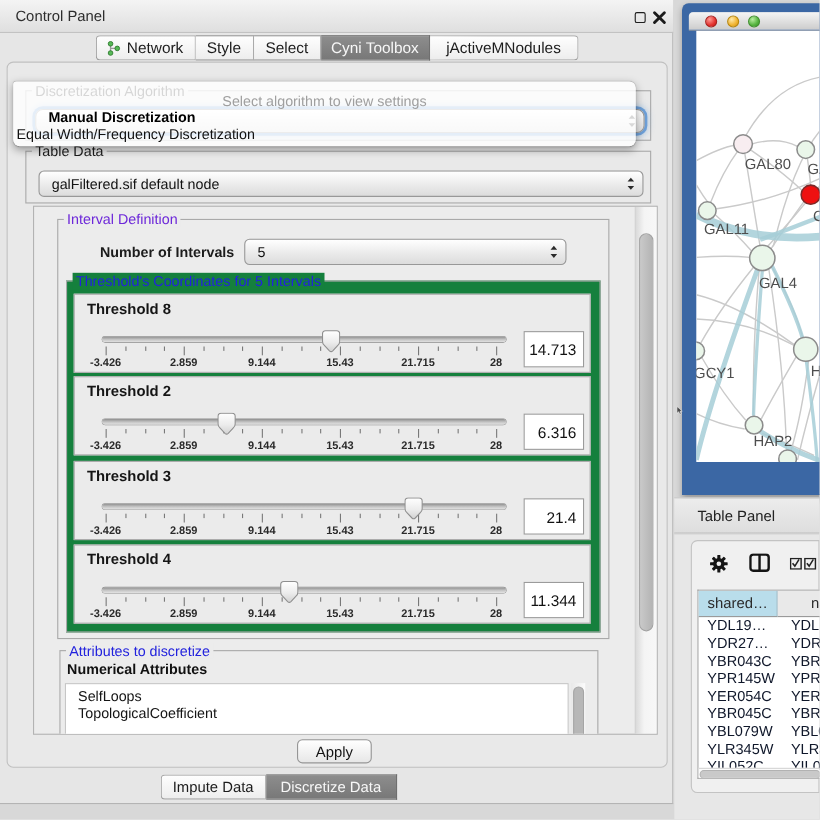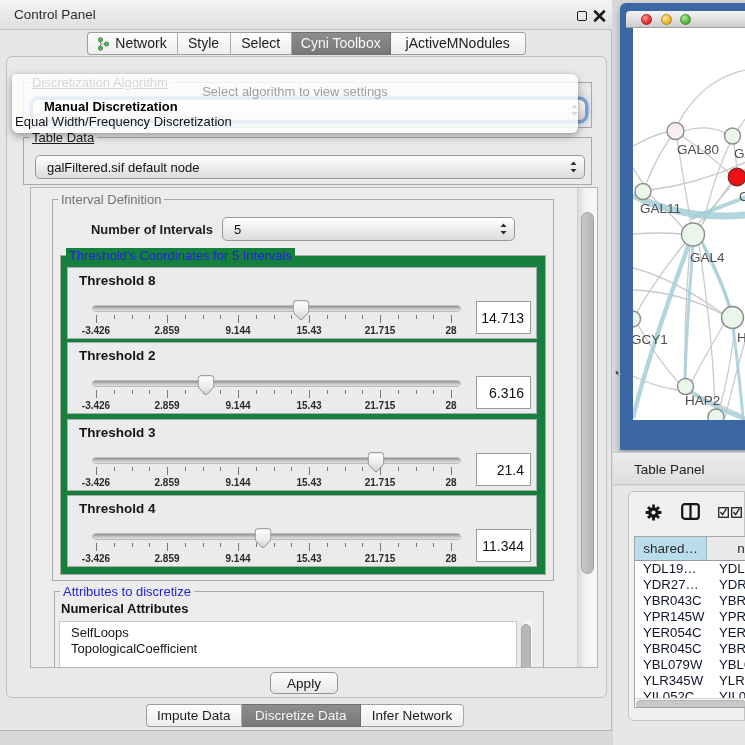--- a/index.html
+++ b/index.html
@@ -20,21 +20,21 @@
   .seg.first { border-left:1px solid #9e9e9e; border-radius:4px 0 0 4px; }
   .seg.last { border-radius:0 4px 4px 0; }
   .seg.selected { background:linear-gradient(#8d8d8d,#787878); color:#f7f7f7; border-color:#6f6f6f; }
   .seg .tab-icon { margin-right:5px; margin-top:1px; }
 
   
   #content-panel { left:6px; top:56px; width:601px; height:642px; background:#e9e9e9; border:1px solid #c0c0c0; border-radius:6px; }
 
   .titled-group { position:absolute; border:1px solid #a9a9a9; }
   .titled-group > .legend { position:absolute; top:-8px; left:5px; background:inherit; padding:0 3px; font-size:13px; white-space:nowrap; }
-  .legend-bg-panel { background:#e9e9e9;text-decoration:underline; }
+  .legend-bg-panel { background:#e9e9e9; }
   .legend-bg-scroll { background:#ececec; }
 
   
   .combo { position:absolute; background:linear-gradient(#ffffff,#e9e9e9 60%,#dcdcdc); border:1px solid #989898; border-radius:5px; display:flex; align-items:center; font-size:13px; color:#111; }
   .combo .combo-text { padding-left:11px; white-space:nowrap; overflow:hidden; }
   .combo .combo-arrows { position:absolute; right:7px; top:50%; transform:translateY(-50%); }
 
   
   #algo-group { left:16px; top:25px; width:569px; height:46px; background:#e9e9e9; }
   #algo-combo { left:8px; top:16px; width:554px; height:22px; border-radius:7px; box-shadow:0 0 0 2.5px rgba(88,145,210,0.8), 0 0 6px 3px rgba(120,170,220,0.5); }
@@ -49,21 +49,21 @@
   #tabledata-group { left:16px; top:80px; width:569px; height:48px; background:#e9e9e9; }
   #tabledata-combo { left:11px; top:17px; width:550px; height:24px; }
 
   
   #scroll-pane { left:23px; top:130px; width:568px; height:481px; background:#ececec; border:1px solid #b3b3b3; overflow:hidden; }
   #v-scrollbar { position:absolute; right:0; top:0; width:20px; height:479px; background:linear-gradient(90deg,#dadada,#f4f4f4 40%,#f7f7f7); border-left:1px solid #cfcfcf; }
   #v-thumb { position:absolute; left:3px; top:24px; width:13px; height:362px; background:linear-gradient(90deg,#c9c9c9,#b4b4b4); border:1px solid #a2a2a2; border-radius:7px; }
 
   
   #interval-group { left:21px; top:11px; width:502px; height:382px; background:#ececec; }
-  #interval-legend { color:#737373; }
+  #interval-legend { color:#6d28d9; }
   #noi-label { position:absolute; left:30px; top:22px; width:130px; text-align:right; font-weight:bold; font-size:13px; }
   #noi-combo { left:169px; top:17px; width:293px; height:24px; }
   #thr-group { left:7px; top:55px; width:486px; height:320px; background:#15803d; }
   #thr-legend { color:#2222dd; }
 
   .thr-panel { position:absolute; left:6px; width:470px; height:72px; background:#ebebeb; border:1px solid #ababab; }
   .thr-title { position:absolute; left:11px; top:5px; font-size:13.5px; font-weight:bold; color:#151515; }
   .thr-track { position:absolute; left:25px; top:38px; width:367px; height:5px; border-radius:3px; background:linear-gradient(#909090,#c6c6c6 55%,#e2e2e2); box-shadow:0 0 0 0.5px #8d8d8d; }
   .thr-ticks { position:absolute; left:0; top:0; width:470px; height:72px; }
   .tick { position:absolute; width:1px; background:#787878; }
@@ -399,23 +399,20 @@
     <div class="opt-row-2">Equal Width/Frequency Discretization</div>
   </div>
 
   <div class="abs seg-bar" style="left:0;top:704px;width:612px;">
     <div class="seg first" style="left:146px;width:95.5px;font-size:13.5px;">
       <span>Impute Data</span>
     </div>
     <div class="seg selected" style="left:241.5px;width:119.5px;font-size:13.5px;">
       <span>Discretize Data</span>
     </div>
-    <div class="seg last" style="left:361px;width:103px;font-size:13.5px;">
-      <span>Infer Network</span>
-    </div>
   </div>
 </div>
 
 <div id="net-window" class="abs">
   <div id="net-titlebar" class="abs">
     <div id="light-close" class="traffic"></div>
     <div id="light-min" class="traffic"></div>
     <div id="light-zoom" class="traffic"></div>
   </div>
   <svg id="net-canvas" class="abs" viewBox="0 0 113 392" width="113" height="392">

